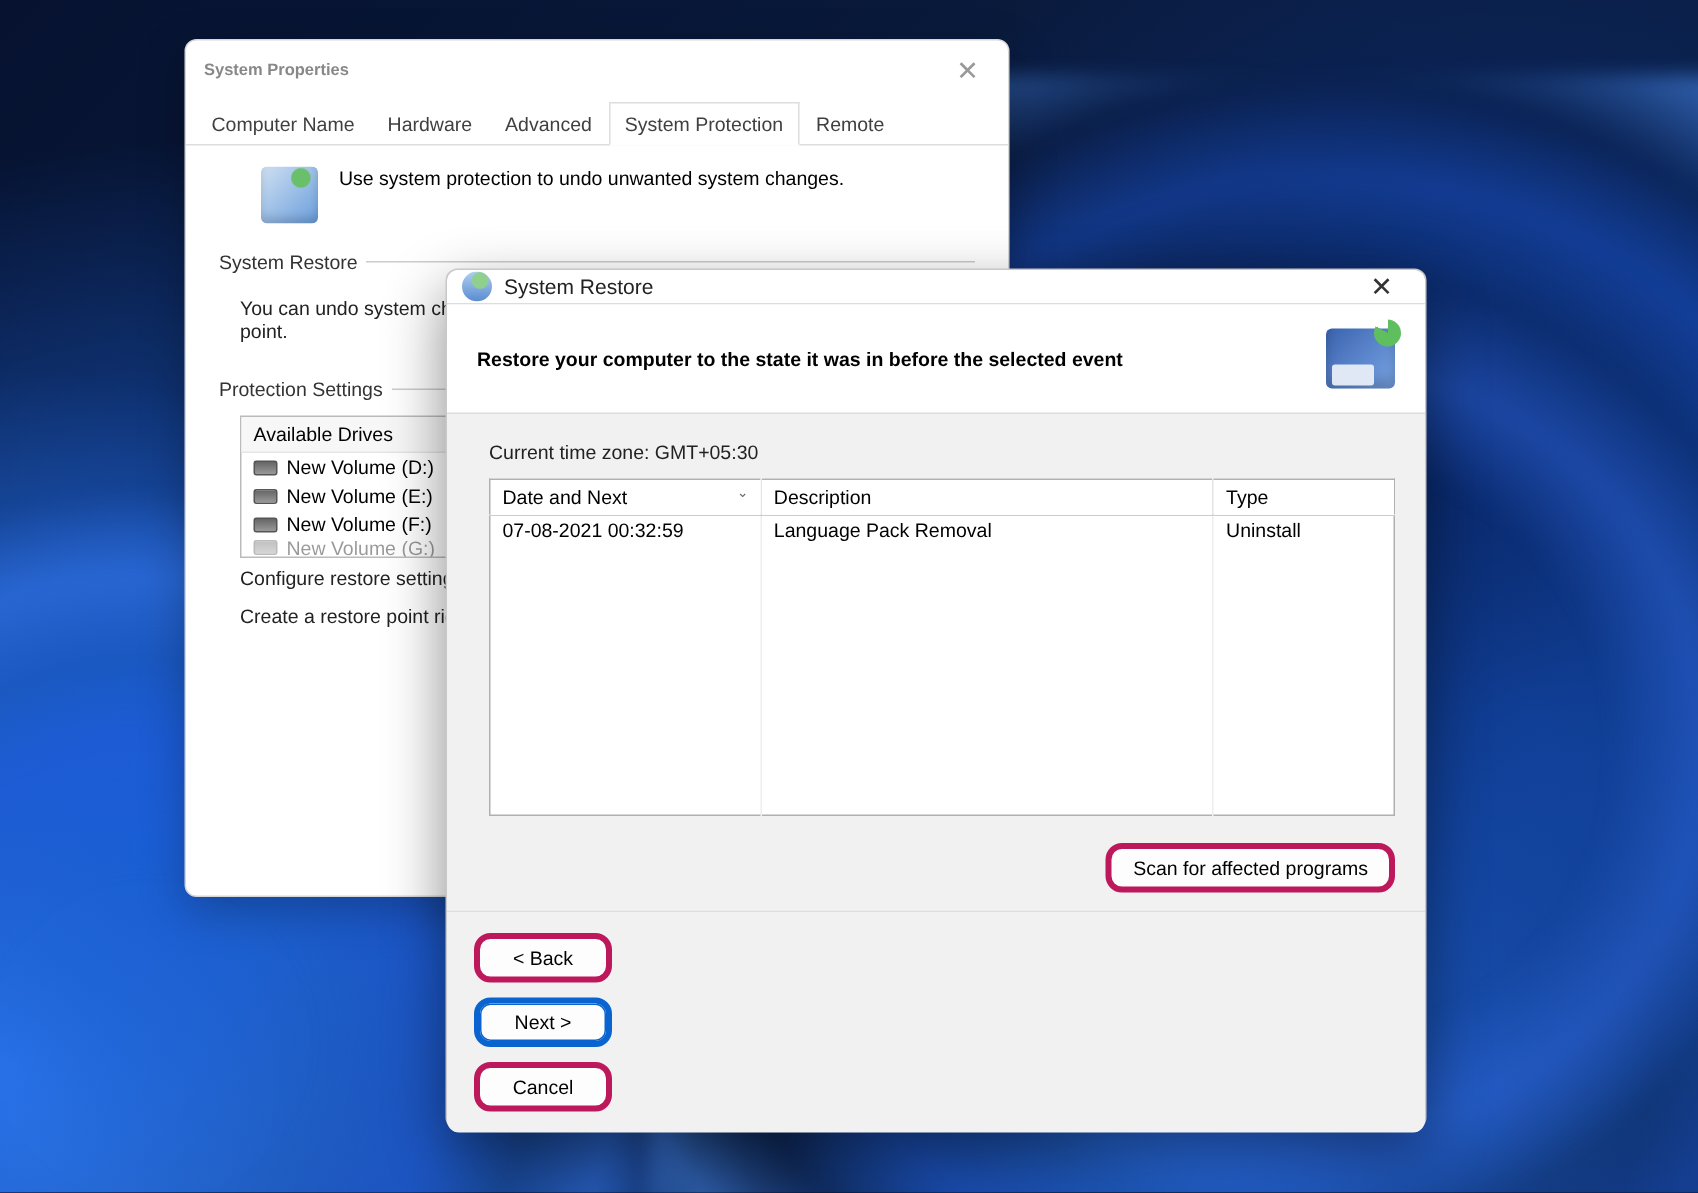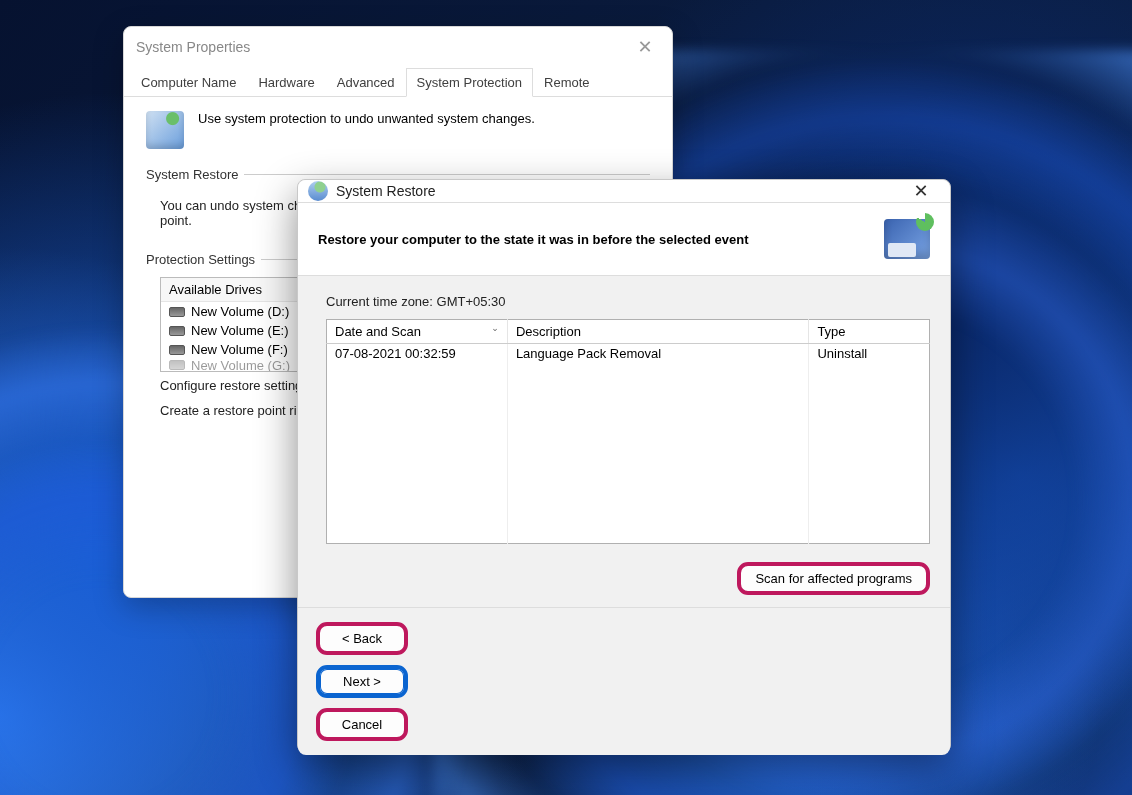--- a/index.html
+++ b/index.html
@@ -47,35 +47,35 @@
     background: #fff;
     border: 1px solid #d7d7d7;
     border-radius: 8px;
     box-shadow: 0 10px 30px rgba(0,0,0,0.25);
   }
   .sysprop .titlebar {
     display:flex; align-items:center; justify-content:space-between;
     height: 40px; padding: 0 12px;
     color:#888;
   }
-  .sysprop .titlebar .title { font-size: 14px; }
+  .sysprop .titlebar .title { font-size: 11px; font-weight: bold; }
   .sysprop .close-x { width:30px; text-align:center; font-size:18px; color:#999; }
   .sysprop .tabs {
     display:flex; border-bottom:1px solid #ddd; padding-left: 6px;
   }
   .sysprop .tab {
     padding: 6px 10px; border:1px solid transparent; border-bottom:none;
     color:#404040;
     position:relative; top:1px;text-align:right;
   }
   .sysprop .tab.active {
     background:#fff; border-color:#ddd; border-bottom:1px solid #fff;
   }
   .sysprop .body { padding: 14px 22px 18px 22px; }
-  .sysprop .intro { display:flex; gap:14px; align-items:flex-start; margin-bottom:18px;}
+  .sysprop .intro { display:flex; gap:14px; align-items:flex-start; margin-bottom:18px;margin-left:28px;}
   .shield-icon-sm {
     width:38px; height:38px;
     background:
       radial-gradient(circle at 70% 20%, #6abf6a 0 6px, transparent 7px),
       linear-gradient(135deg, #cfe0f2, #6a9edc);
     border-radius:4px;
     box-shadow: inset 0 -4px 6px rgba(0,0,0,0.15);
   }
   .sysprop fieldset {
     border:none; border-top:1px solid #ccc;
@@ -246,21 +246,21 @@
     <div class="restore-icon-lg"></div>
   </div>
 
   <div class="content">
     <div class="tz">Current time zone: GMT+05:30</div>
 
     <table class="restore">
       <thead>
         <tr>
           <th style="width:30%">
-            <span>Date and Scan</span>
+            <span>Date and Next</span>
             <span class="sort-caret">⌄</span>
           </th>
           <th style="width:50%">Description</th>
           <th style="width:20%">Type</th>
         </tr>
       </thead>
       <tbody>
         <tr>
           <td>07-08-2021 00:32:59</td>
           <td>Language Pack Removal</td>

